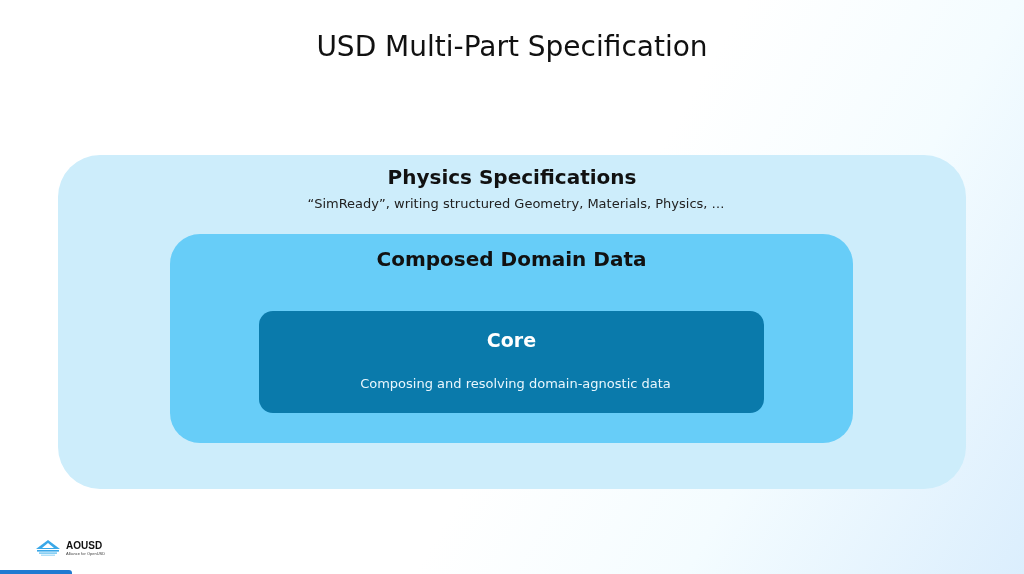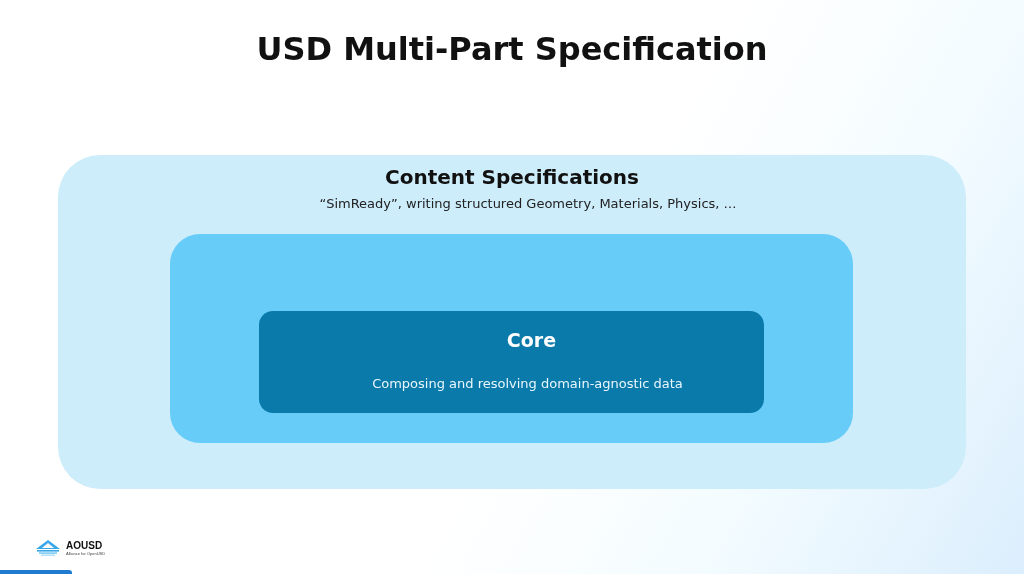--- a/index.html
+++ b/index.html
@@ -7,22 +7,22 @@
     body {
       position: relative;
       font-family: "DejaVu Sans", sans-serif;
       background: linear-gradient(120deg, #ffffff 0%, #ffffff 55%, #f4fcff 75%, #dbeefd 100%);
       color: #111;
     }
     .title {
       position: absolute;
       left: 0; top: 30px; width: 1024px;
       text-align: center;
-      font-size: 32px;
-      font-weight: bold;
+      font-size: 28px;
+      font-weight: normal;
       color: #111;
       letter-spacing: 0px;
     }
     .box { position: absolute; text-align: center; }
     .outer {
       left: 58px; top: 155px; width: 908px; height: 334px;
       background: #cdedfb;
       border-radius: 42px;
     }
     .middle {
@@ -35,29 +35,29 @@
       background: #0a7aab;
       border-radius: 14px;
     }
     .box-title {
       position: absolute; left: 0; width: 100%;
       font-weight: bold;
       font-size: 20px;
       color: #111;
     }
     .box-sub {
-      position: absolute; left: 16px; width: 100%;
+      position: absolute; left: 4px; width: 100%;
       font-size: 13px;
       color: #222;
     }
     .outer .box-title { top: 10px; }
     .outer .box-sub { top: 41px; }
     .middle .box-title { top: 13px; }
     .middle .box-sub { top: 46px; }
-    .core .box-title { top: 18px; color: #fff; font-size: 19px; margin-left: 20px; }
+    .core .box-title { top: 18px; color: #fff; font-size: 19px; }
     .core .box-sub { top: 57px; color: #e8f6fd; font-size: 13px; margin-top: 8px; }
 
     .logo {
       position: absolute; left: 34px; top: 538px; height: 20px;
       display: flex; align-items: center;
     }
     .logo-icon { width: 28px; height: 18px; margin-right: 4px; }
     .logo-text { display: flex; flex-direction: column; line-height: 1; }
     .logo-name { font-size: 10px; font-weight: bold; color: #111; font-family: "Liberation Sans", sans-serif; }
     .logo-tag { font-size: 4px; color: #444; margin-top: 1px; font-family: "Liberation Sans", sans-serif; }
@@ -66,25 +66,26 @@
       background: #1f7ad1;
       border-top-right-radius: 3px;
     }
   </style>
 </head>
 <body>
 
 <div class="title">USD Multi-Part Specification</div>
 
 <div class="box outer">
-  <div class="box-title">Content Specifications</div>
+  <div class="box-title">Physics Specifications</div>
   <div class="box-sub">“SimReady”, writing structured Geometry, Materials, Physics, …</div>
 </div>
 
 <div class="box middle">
+  <div class="box-title">Composed Domain Data</div>
 </div>
 
 <div class="box core">
   <div class="box-title">Core</div>
   <div class="box-sub">Composing and resolving domain-agnostic data</div>
 </div>
 
 <div class="logo">
   <svg class="logo-icon" viewBox="0 0 28 18">
     <polygon points="14,1 26,10 2,10" fill="#3aa8e8"></polygon>

